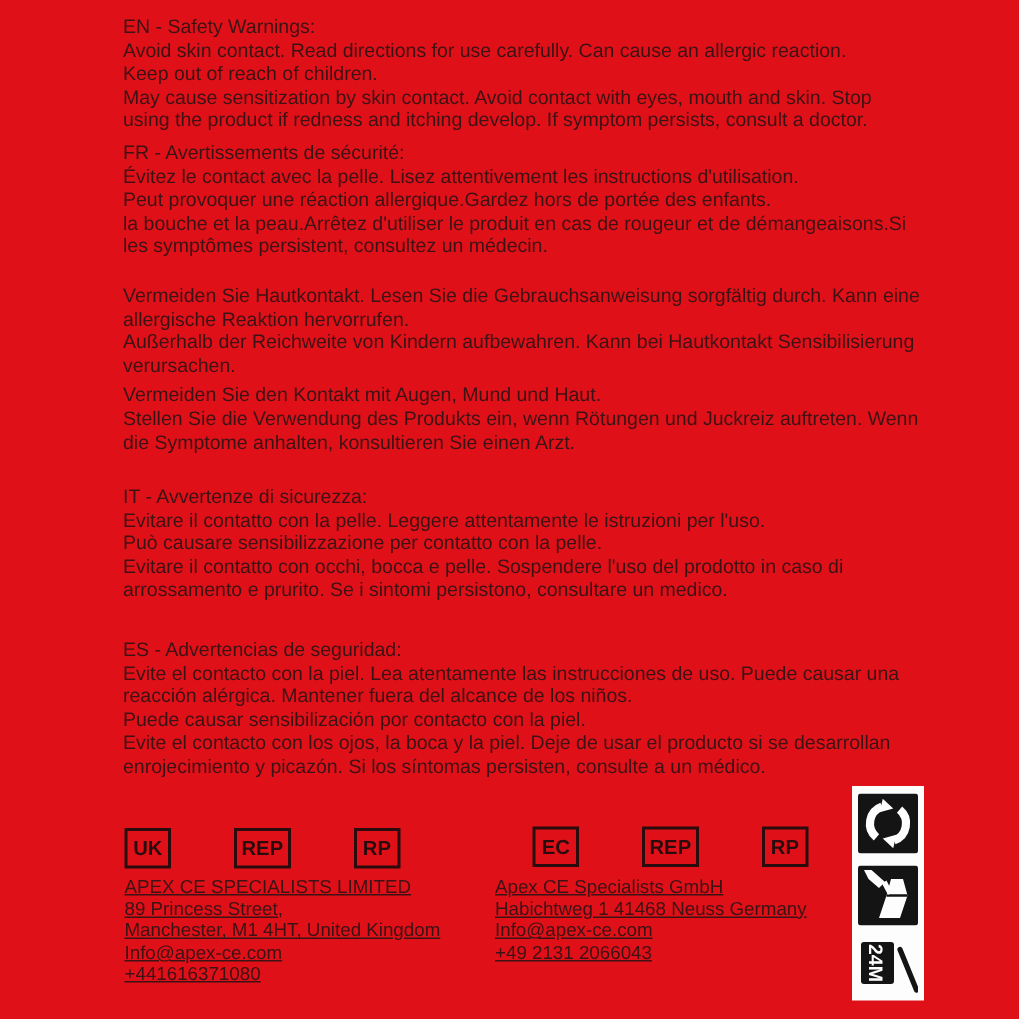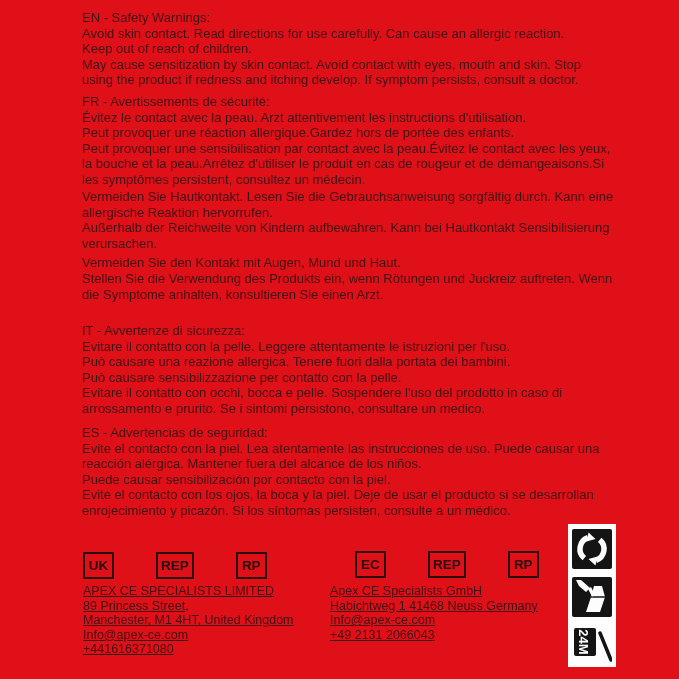--- a/index.html
+++ b/index.html
@@ -49,41 +49,39 @@
 <div class="sec sec-en">
   <span class="ln">EN - Safety Warnings:</span>
   <span class="ln">Avoid skin contact. Read directions for use carefully. Can cause an allergic reaction.</span>
   <span class="ln">Keep out of reach of children.</span>
   <span class="ln">May cause sensitization by skin contact. Avoid contact with eyes, mouth and skin. Stop</span>
   <span class="ln">using the product if redness and itching develop. If symptom persists, consult a doctor.</span>
 </div>
 
 <div class="sec sec-fr">
   <span class="ln">FR - Avertissements de sécurité:</span>
-  <span class="ln">Évitez le contact avec la peau. Arzt attentivement les instructions d'utilisation.</span>
+  <span class="ln">Évitez le contact avec la pelle. Lisez attentivement les instructions d'utilisation.</span>
   <span class="ln">Peut provoquer une réaction allergique.Gardez hors de portée des enfants.</span>
-  <span class="ln">Peut provoquer une sensibilisation par contact avec la peau.Évitez le contact avec les yeux,</span>
   <span class="ln">la bouche et la peau.Arrêtez d'utiliser le produit en cas de rougeur et de démangeaisons.Si</span>
   <span class="ln">les symptômes persistent, consultez un médecin.</span>
 </div>
 
 <div class="sec sec-de">
   <span class="ln">Vermeiden Sie Hautkontakt. Lesen Sie die Gebrauchsanweisung sorgfältig durch. Kann eine</span>
   <span class="ln">allergische Reaktion hervorrufen.</span>
   <span class="ln">Außerhalb der Reichweite von Kindern aufbewahren. Kann bei Hautkontakt Sensibilisierung</span>
   <span class="ln">verursachen.</span>
   <span class="ln gap">Vermeiden Sie den Kontakt mit Augen, Mund und Haut.</span>
   <span class="ln">Stellen Sie die Verwendung des Produkts ein, wenn Rötungen und Juckreiz auftreten. Wenn</span>
   <span class="ln">die Symptome anhalten, konsultieren Sie einen Arzt.</span>
 </div>
 
 <div class="sec sec-it">
   <span class="ln">IT - Avvertenze di sicurezza:</span>
   <span class="ln">Evitare il contatto con la pelle. Leggere attentamente le istruzioni per l'uso.</span>
-  <span class="ln">Può causare una reazione allergica. Tenere fuori dalla portata dei bambini.</span>
   <span class="ln">Può causare sensibilizzazione per contatto con la pelle.</span>
   <span class="ln">Evitare il contatto con occhi, bocca e pelle. Sospendere l'uso del prodotto in caso di</span>
   <span class="ln">arrossamento e prurito. Se i sintomi persistono, consultare un medico.</span>
 </div>
 
 <div class="sec sec-es">
   <span class="ln">ES - Advertencias de seguridad:</span>
   <span class="ln">Evite el contacto con la piel. Lea atentamente las instrucciones de uso. Puede causar una</span>
   <span class="ln">reacción alérgica. Mantener fuera del alcance de los niños.</span>
   <span class="ln">Puede causar sensibilización por contacto con la piel.</span>

